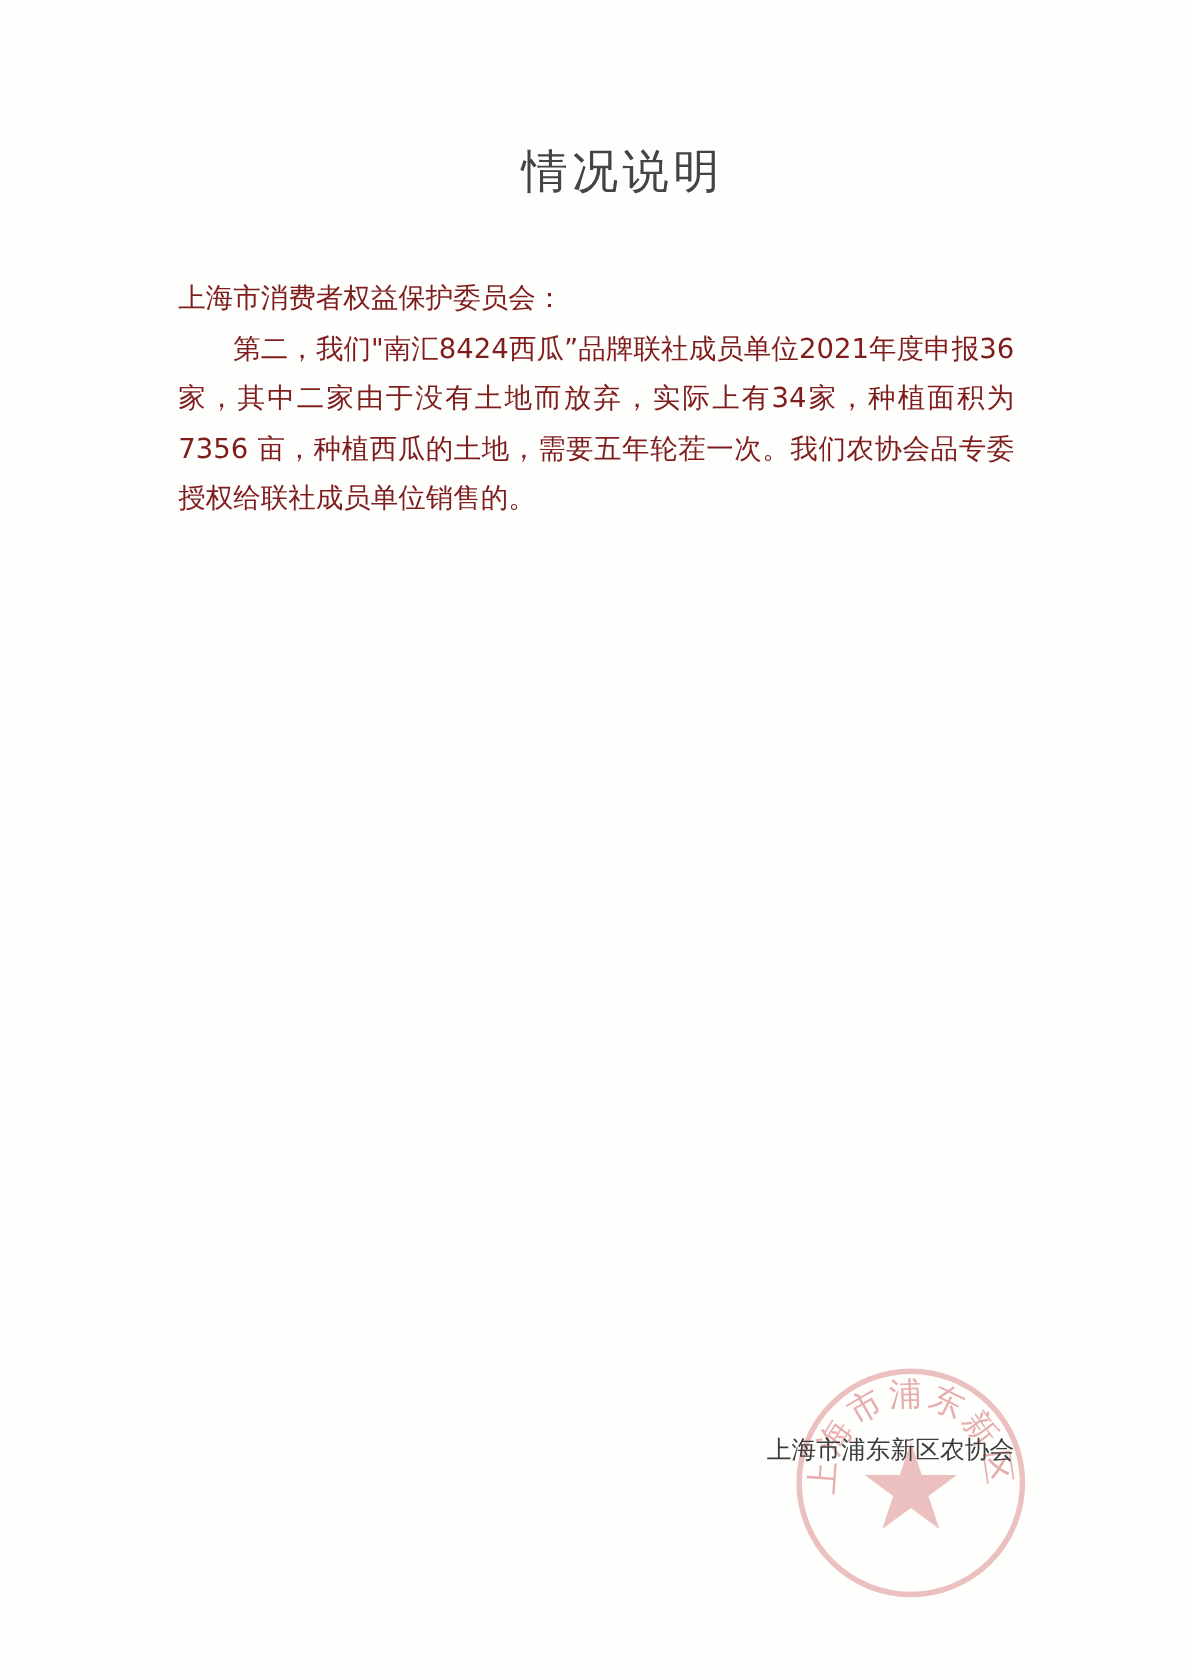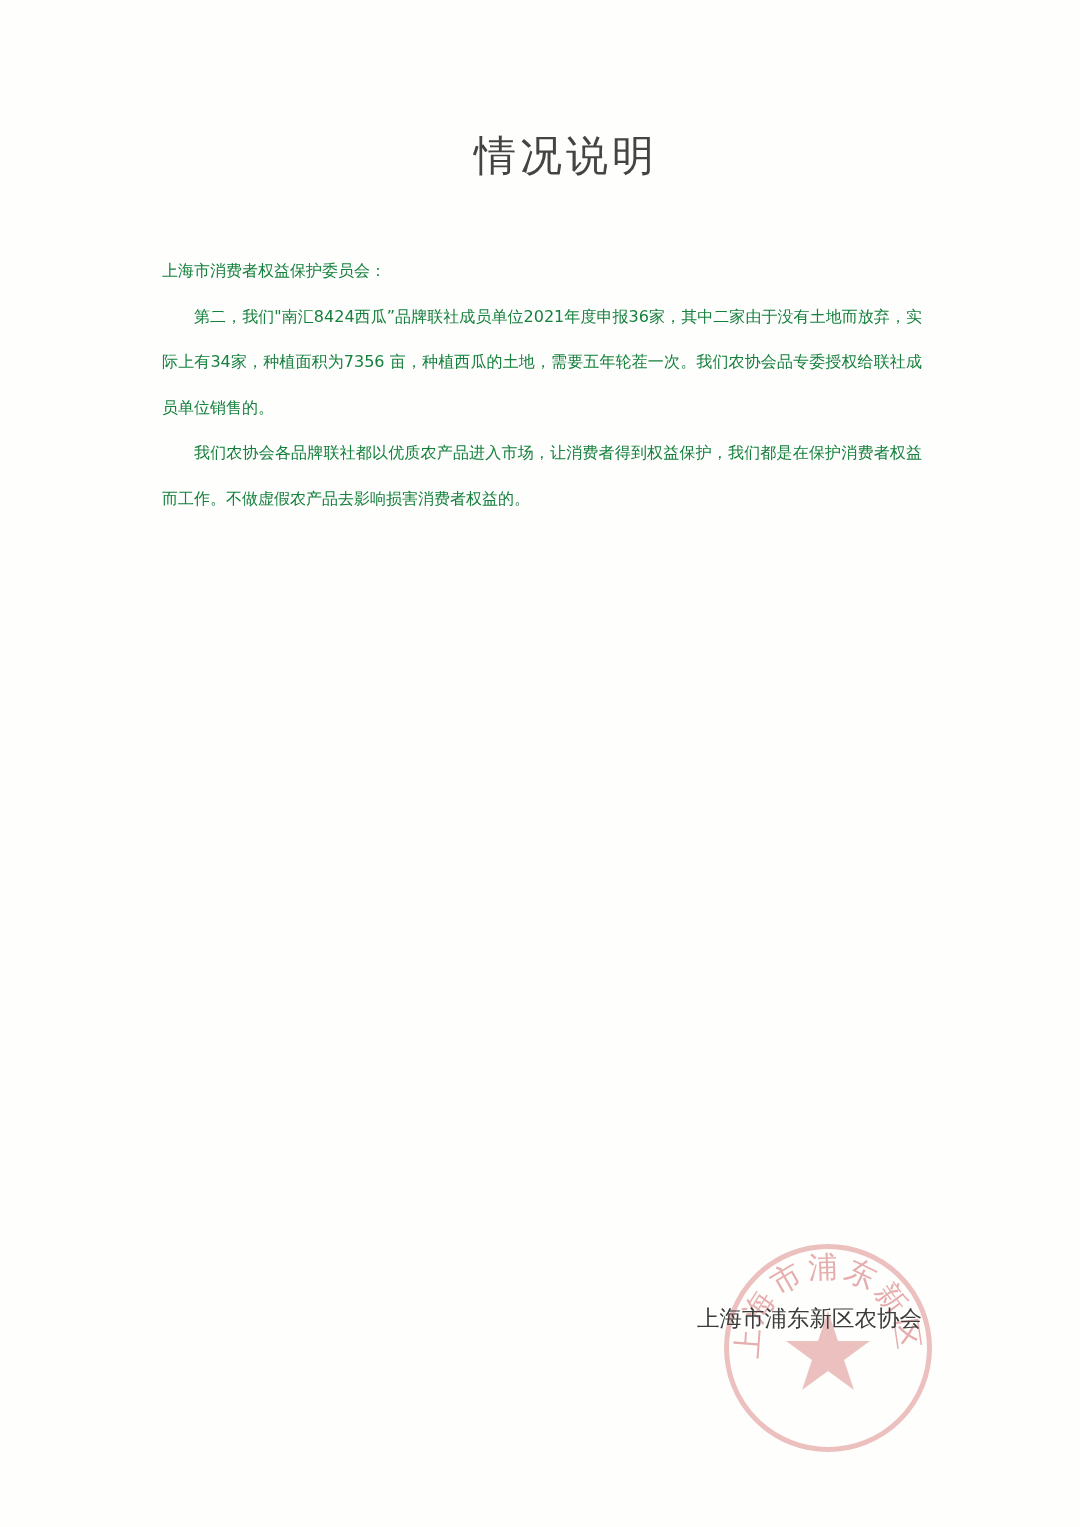--- a/index.html
+++ b/index.html
@@ -35,23 +35,23 @@
       font-weight: normal;
       margin: 0;
       padding-left: 52px;
       box-sizing: border-box;
     }
     .body-text {
       position: absolute;
       left: 162px;
       width: 760px;
       top: 248px;
-      font-size: 16px;
+      font-size: 25px;
       line-height: 45.5px;
-      color: #15803d;
+      color: #7f1d1d;
       font-family: "DejaVu Sans", "Liberation Sans", sans-serif;
     }
     .salutation {
       margin: 0;
     }
     .para {
       margin: 0;
       text-indent: 2em;
       text-align: justify;
     }
@@ -88,21 +88,20 @@
 </head>
 <body>
 
 <div class="page">
 
   <h1 class="title">情况说明</h1>
 
   <div class="body-text">
     <p class="salutation">上海市消费者权益保护委员会：</p>
     <p class="para">第二，我们"南汇8424西瓜”品牌联社成员单位2021年度申报36家，其中二家由于没有土地而放弃，实际上有34家，种植面积为7356 亩，种植西瓜的土地，需要五年轮茬一次。我们农协会品专委授权给联社成员单位销售的。</p>
-    <p class="para">我们农协会各品牌联社都以优质农产品进入市场，让消费者得到权益保护，我们都是在保护消费者权益而工作。不做虚假农产品去影响损害消费者权益的。</p>
   </div>
 
   <div class="seal">
     <svg viewBox="0 0 198 198">
       <defs>
         <path id="sealArc" d="M 30 110 A 70 70 0 1 1 168 110"></path>
       </defs>
       <text font-size="30" fill="rgba(214,120,120,0.7)" font-family="DejaVu Sans, sans-serif" letter-spacing="4">
         <textPath href="#sealArc">上海市浦东新区农协会</textPath>
       </text>

